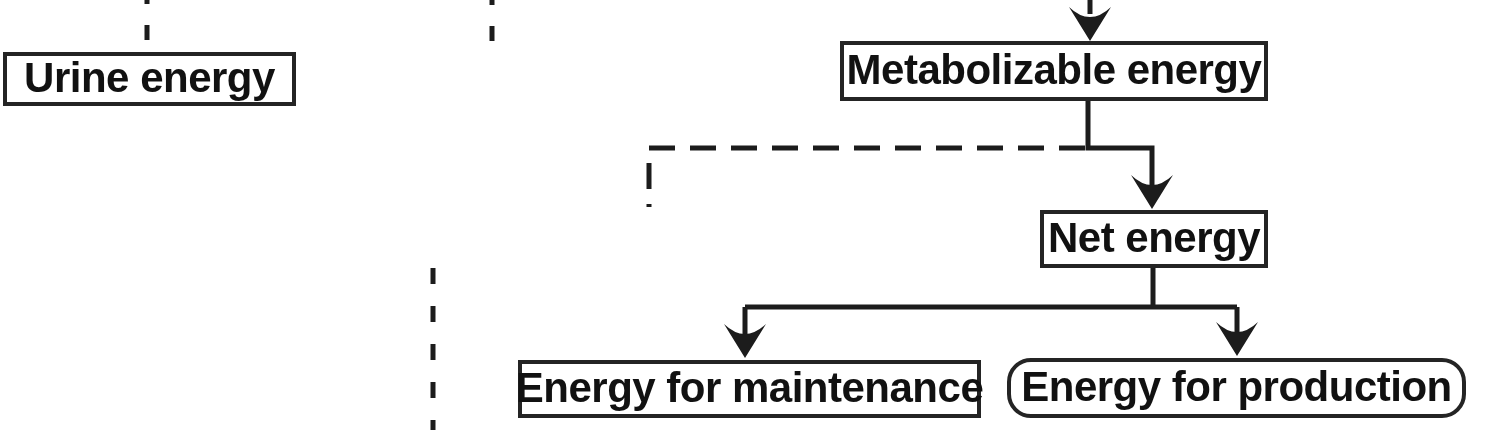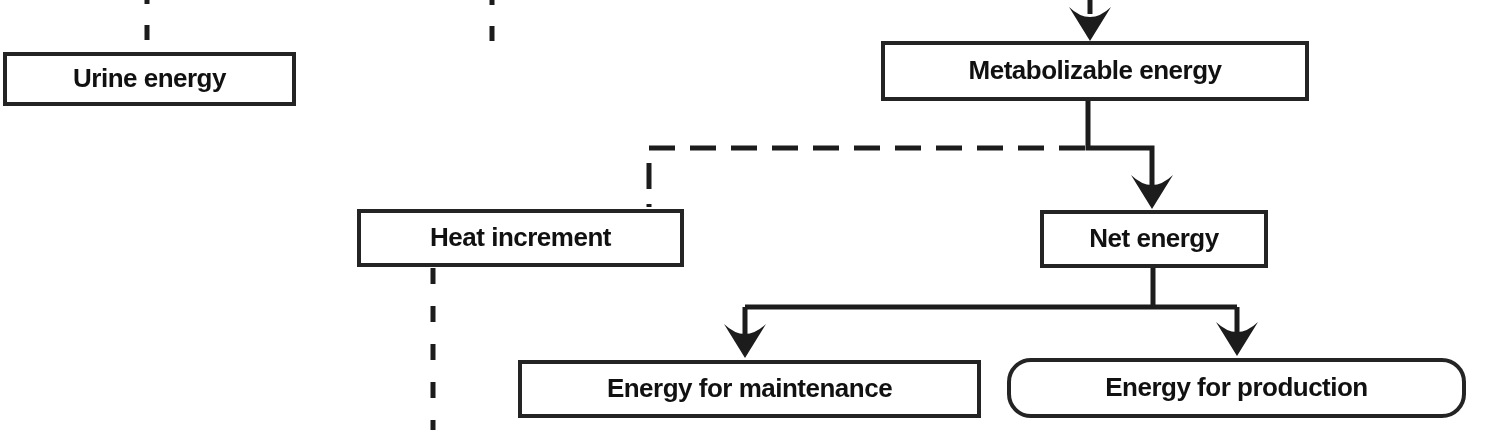--- a/index.html
+++ b/index.html
@@ -28,30 +28,30 @@
     box-sizing: border-box;
     background: var(--box-fill, #ffffff);
     border: 4px solid var(--box-border, #242424);
     display: flex;
     align-items: center;
     justify-content: center;
     white-space: nowrap;
   }
   .node-label {
     font-weight: bold;
-    font-size: 26px;
+    font-size: 42px;
     letter-spacing: -0.5px;
     color: var(--text, #111111);
     line-height: 1;
     padding-bottom: 3px;
   }
   
   #node-urine         { left: 3px;    top: 52px;  width: 293px; height: 54px; }
   #node-methane       { left: 330px;  top: 51px;  width: 328px; height: 58px; }
-  #node-metabolizable { left: 881px;  top: 41px;  width: 428px; height: 60px; }
+  #node-metabolizable { left: 840px;  top: 41px;  width: 428px; height: 60px; }
   #node-heat          { left: 357px;  top: 209px; width: 327px; height: 58px; }
   #node-net           { left: 1040px; top: 210px; width: 228px; height: 58px; }
   #node-maintenance   { left: 518px;  top: 360px; width: 463px; height: 58px; }
   #node-production    { left: 1007px; top: 358px; width: 459px; height: 60px; border-radius: 24px; }
 </style>
 </head>
 <body>
 
 <div id="canvas" style="--bg: #ffffff; --box-border: #242424; --box-fill: #ffffff; --text: #111111;">
 
@@ -92,23 +92,20 @@
 
   <div class="node" id="node-urine">
     <span class="node-label">Urine energy</span>
   </div>
 
 
   <div class="node" id="node-metabolizable">
     <span class="node-label">Metabolizable energy</span>
   </div>
 
-  <div class="node" id="node-heat">
-    <span class="node-label">Heat increment</span>
-  </div>
 
   <div class="node" id="node-maintenance">
     <span class="node-label">Energy for maintenance</span>
   </div>
 
   <div class="node" id="node-net">
     <span class="node-label">Net energy</span>
   </div>
 
   <div class="node" id="node-production">

